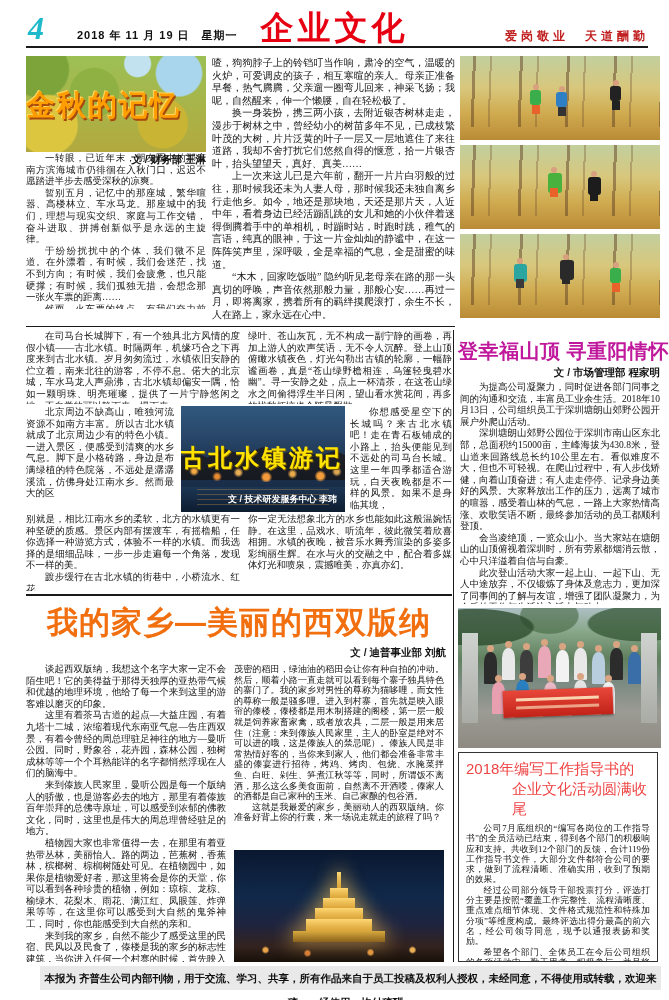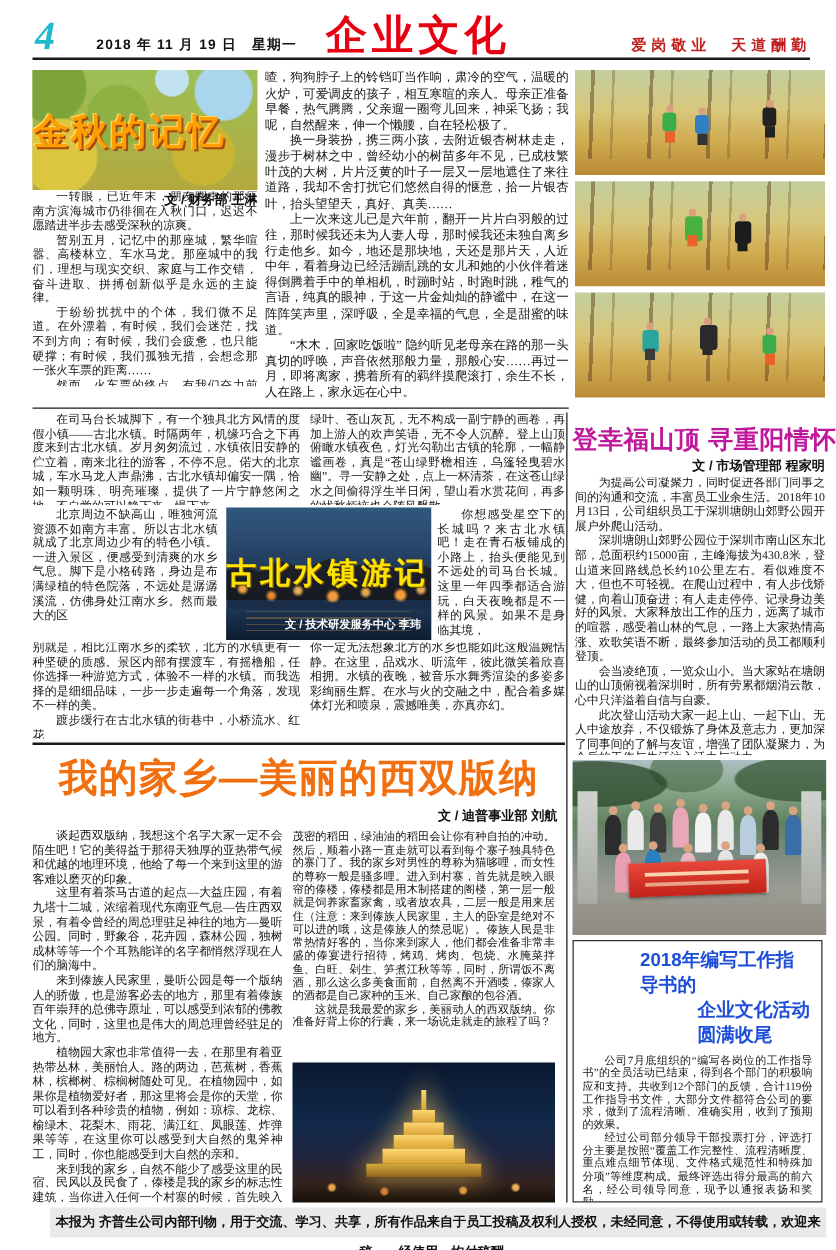--- a/index.html
+++ b/index.html
@@ -83,22 +83,22 @@
       radial-gradient(circle at 15% 50%, rgba(255,180,80,.9) 0 2px, transparent 4px),
       radial-gradient(circle at 35% 70%, rgba(255,150,60,.8) 0 2px, transparent 4px),
       radial-gradient(circle at 65% 65%, rgba(255,170,70,.85) 0 2px, transparent 4px),
       radial-gradient(circle at 85% 50%, rgba(255,190,90,.9) 0 2px, transparent 4px);}
   
   .hl-hometown{text-align:center;font-size:31px;font-weight:bold;color:#f26f0f;letter-spacing:1px;
       font-family:"Liberation Sans","DejaVu Sans",sans-serif;}
   .hl-mountain{font-size:20px;font-weight:bold;color:#c0189c;letter-spacing:0.5px;
       font-family:"Liberation Sans","DejaVu Sans",sans-serif;white-space:nowrap;}
   .gd-box{border:1.5px solid #333;}
-  .gd-title{font-size:15px;font-weight:bold;line-height:20px;color:#1d4ed8;
-      font-family:"Liberation Sans","DejaVu Sans",sans-serif;margin-left:46px;}
+  .gd-title{font-size:15px;font-weight:normal;line-height:20px;color:#ef4444;
+      font-family:"Liberation Sans","DejaVu Sans",sans-serif;}
   .footerbar{background:#e9e9e9;text-align:center;font-size:10.5px;font-weight:bold;line-height:24px;
       font-family:"Liberation Sans","DejaVu Sans",sans-serif;color:#111;}
 </style>
 </head>
 <body>
 
 <div class="page">
 
   <div class="abs pagenum">4</div>
   <div class="abs dateline">2018 年 11 月 19 日　星期一</div>

